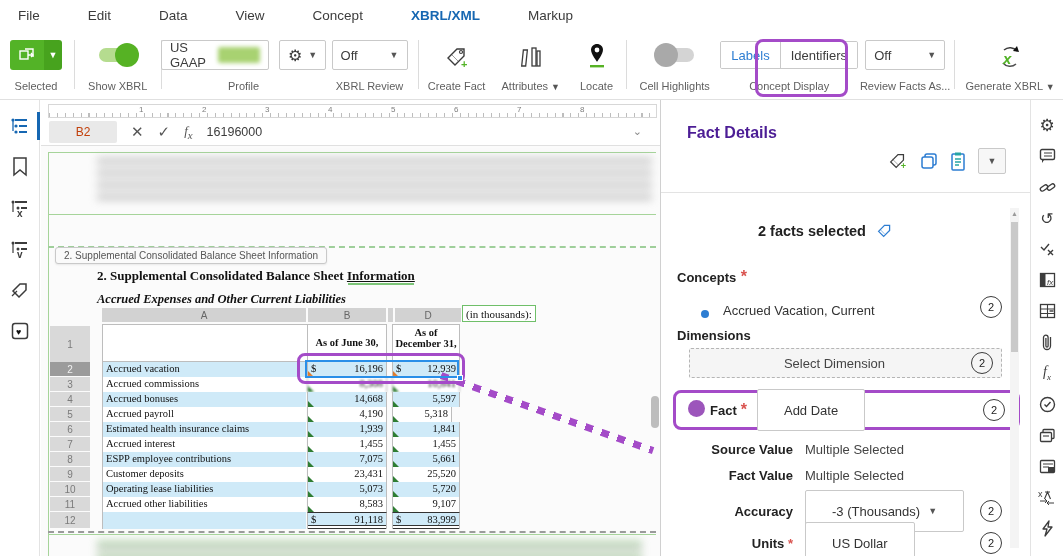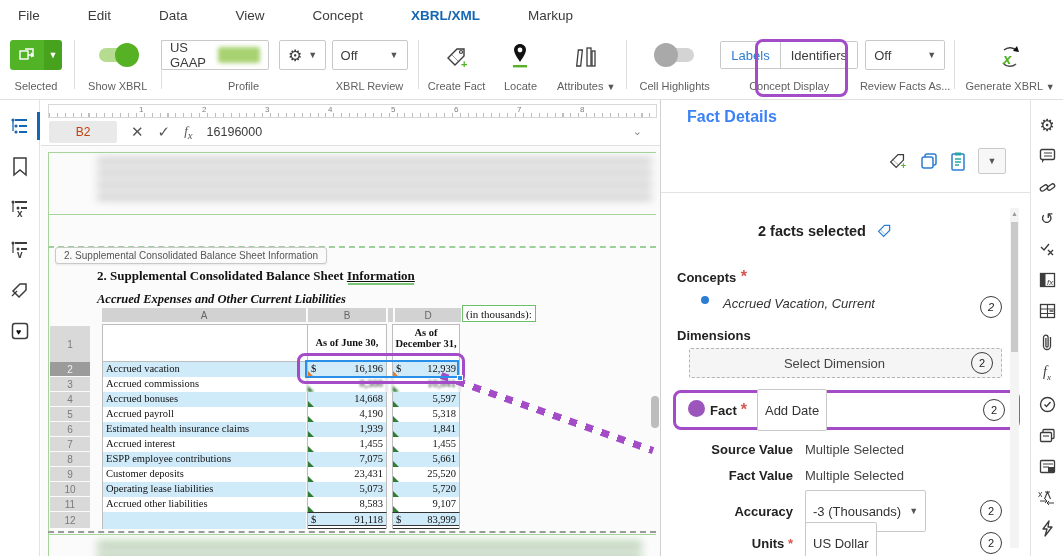--- a/index.html
+++ b/index.html
@@ -77,36 +77,36 @@
   .tri { position:absolute; left:0; bottom:0; width:0; height:0; border-bottom:6px solid #2e7d32; border-right:6px solid transparent; }
   .tri.orange { border-bottom-color:#e07b2a; }
   .selring { position:absolute; border:2px solid #2a8fe8; pointer-events:none; }
   .fillhandle { position:absolute; width:6px; height:6px; background:#2a8fe8; border:1px solid #fff; }
   .totcell { border-top:1px solid #333; }
   .dblu { box-shadow:0 -1px 0 #333 inset, 0 -3px 0 #fff inset, 0 -4px 0 #333 inset; filter:blur(.4px); }
   .pagebreak { position:absolute; left:7px; right:4px; border-top:2px dashed #9a9a9a; }
   .sb-thumb { position:absolute; width:8px; border-radius:4px; background:#bdbdbd; }
   
   .panel { position:absolute; left:660px; top:100px; right:33px; bottom:0; background:#fff; border-left:1px solid #d0d0d0; }
-  .panel-h1 { position:absolute; left:26px; top:8px; font-size:16px; font-weight:bold; color:#3b82f6; }
+  .panel-h1 { position:absolute; left:26px; top:24px; font-size:16px; font-weight:bold; color:#4c1d95; }
   .panel-icons { position:absolute; right:24px; top:48px; display:flex; align-items:center; gap:12px; }
   .pi-btn { cursor:pointer; display:flex; align-items:center; justify-content:center; }
   .pi-drop { width:28px; height:26px; border:1px solid #c9c9c9; background:#f7f7f7; border-radius:2px; font-size:9px; color:#555; }
   .panel-sep { position:absolute; left:0; right:0; top:92px; border-top:1px solid #e3e3e3; }
   .facts-sel { position:absolute; left:0; right:40px; top:122px; text-align:center; font-size:14.5px; font-weight:bold; color:#222; }
   .plabel { font-weight:bold; font-size:13px; color:#222; }
   .req { color:#d9534f; font-weight:bold; }
   .badge { width:22px; height:22px; border:1.5px solid #3c3c3c; border-radius:50%; display:flex; align-items:center; justify-content:center; font-size:11px; color:#222; flex:none;}
-  .concept-row { position:absolute; left:40px; right:28px; top:196px; display:flex; align-items:flex-start;font-style:italic; }
+  .concept-row { position:absolute; left:40px; right:28px; top:196px; display:flex; align-items:flex-end; }
   .bullet { width:8px; height:8px; border-radius:50%; background:#2d7dd2; margin-right:14px; flex:none;}
   .concept-name { font-size:13px; color:#333; flex:1; }
   .dim-box { position:absolute; left:28px; right:28px; top:248px; height:30px; border:1px dashed #b5b5b5; background:#f5f5f5; border-radius:2px; display:flex; align-items:center; padding:0 8px; cursor:pointer;}
   .dim-box .txt { flex:1; text-align:center; font-size:13px; color:#444; }
   .date-row { position:absolute; left:12px; right:10px; top:290px; height:40px; border:3px solid #a44bc8; border-radius:8px; background:#fff; display:flex; align-items:center; padding:0 12px 0 34px; }
-  .small-btn { border:1px solid #c9c9c9; background:#fff; border-radius:2px; height:42px; padding:0 7px; font-size:13px; color:#333; display:flex; align-items:center; cursor:pointer; }
+  .small-btn { border:1px solid #c9c9c9; background:#fff; border-radius:2px; height:42px; padding:0 26px; font-size:13px; color:#333; display:flex; align-items:center; cursor:pointer; }
   .kv { position:absolute; left:0; right:28px; display:flex; align-items:center; }
   .kv .k { width:132px; text-align:right; font-weight:bold; font-size:13px; color:#222; flex:none; }
   .kv .v { margin-left:12px; font-size:13px; color:#444; flex:1; display:flex; align-items:center;}
   .psb { position:absolute; right:11px; top:108px; width:9px; bottom:8px; background:#f4f4f4; }
   .psb .arr { position:absolute; top:2px; left:0; right:0; text-align:center; font-size:7px; color:#9a9a9a; }
   .psb .th { position:absolute; left:1px; width:7px; top:14px; height:130px; background:#c9c9c9; }
   
   .connector { position:absolute; height:7px; background:repeating-linear-gradient(90deg,#a44bc8 0 8px, transparent 8px 17px); transform-origin:0 50%; pointer-events:none;}
   .conn-dot { position:absolute; width:17px; height:17px; border-radius:50%; background:#9c55bb; pointer-events:none;}
   svg { display:block; }
@@ -173,39 +173,39 @@
       <div class="ticon">
         <svg width="26" height="26" viewBox="0 0 26 26">
             <path d="M4 14 L13 5 h7 v7 L11 21 Z" fill="none" stroke="#3c3c3c" stroke-width="1.4"></path>
             <circle cx="17" cy="8" r="1.5" fill="none" stroke="#3c3c3c" stroke-width="1.2"></circle>
             <path d="M7 10l7 7" stroke="#3c3c3c" stroke-width="1" opacity=".5"></path>
             <text x="17" y="24" font-size="11" font-weight="bold" fill="#53b327">+</text>
           </svg>
       </div>
       <div class="glabel">Create Fact</div>
     </div>
+    <div class="tgroup" style="width:80px;">
+      <div class="ticon">
+        <svg width="22" height="26" viewBox="0 0 22 26">
+            <rect x="4" y="6" width="4" height="16" fill="none" stroke="#3c3c3c" stroke-width="1.3" transform="skewX(-6)"></rect>
+            <rect x="12" y="4" width="4" height="18" fill="none" stroke="#3c3c3c" stroke-width="1.3"></rect>
+            <rect x="17" y="7" width="3" height="15" fill="none" stroke="#3c3c3c" stroke-width="1.3"></rect>
+          </svg>
+      </div>
+      <div class="glabel"><span>Attributes</span> <span class="caret-down">▼</span></div>
+    </div>
     <div class="tgroup" style="width:58px;">
       <div class="ticon">
         <svg width="18" height="28" viewBox="0 0 18 28">
             <path d="M9 2c3.3 0 6 2.6 6 5.8 0 4.4-6 12-6 12s-6-7.6-6-12C3 4.6 5.7 2 9 2z" fill="#111"></path>
             <circle cx="9" cy="8" r="2.4" fill="#fff"></circle>
             <rect x="2" y="23" width="14" height="2.4" fill="#56b224"></rect>
           </svg>
       </div>
       <div class="glabel">Locate</div>
-    </div>
-    <div class="tgroup" style="width:80px;">
-      <div class="ticon">
-        <svg width="22" height="26" viewBox="0 0 22 26">
-            <rect x="4" y="6" width="4" height="16" fill="none" stroke="#3c3c3c" stroke-width="1.3" transform="skewX(-6)"></rect>
-            <rect x="12" y="4" width="4" height="18" fill="none" stroke="#3c3c3c" stroke-width="1.3"></rect>
-            <rect x="17" y="7" width="3" height="15" fill="none" stroke="#3c3c3c" stroke-width="1.3"></rect>
-          </svg>
-      </div>
-      <div class="glabel"><span>Attributes</span> <span class="caret-down">▼</span></div>
     </div>
     <div class="tdivider"></div>
     <div class="tgroup" style="width:96px;">
       <div class="toggle off">
           <div class="knob"></div>
         </div>
       <div class="glabel">Cell Highlights</div>
     </div>
     <div class="tgroup" style="width:138px;">
       <div class="seg">
@@ -339,21 +339,21 @@
             <div class="tval" style="left: 290px; width: 68px; background: rgb(255, 255, 255); filter: blur(1.3px);">10,841<div class="tri"></div></div>
           </div>
           <div class="trow" style="top: 68px;">
             <div class="tlabel" style="background: rgb(207, 234, 248);">Accrued bonuses</div>
             <div class="tval" style="left: 205px; width: 80px; background: rgb(207, 234, 248);">14,668<div class="tri"></div></div>
             <div class="tval" style="left: 290px; width: 68px; background: rgb(207, 234, 248);">5,597<div class="tri"></div></div>
           </div>
           <div class="trow" style="top: 83px;">
             <div class="tlabel" style="background: rgb(255, 255, 255);">Accrued payroll</div>
             <div class="tval" style="left: 205px; width: 80px; background: rgb(255, 255, 255);">4,190<div class="tri"></div></div>
-            <div class="tval" style="left: 290px; width: 68px; background: rgb(255, 255, 255);">5,318<div class="tri"></div></div>
+            <div class="tval" style="left: 290px; width: 60px; background: rgb(255, 255, 255);">5,318<div class="tri"></div></div>
           </div>
           <div class="trow" style="top: 98px;">
             <div class="tlabel" style="background: rgb(207, 234, 248);">Estimated health insurance claims</div>
             <div class="tval" style="left: 205px; width: 80px; background: rgb(207, 234, 248);">1,939<div class="tri"></div></div>
             <div class="tval" style="left: 290px; width: 68px; background: rgb(207, 234, 248);">1,841<div class="tri"></div></div>
           </div>
           <div class="trow" style="top: 113px; padding-left: 44px;">
             <div class="tlabel" style="background: rgb(255, 255, 255);">Accrued interest</div>
             <div class="tval" style="left: 205px; width: 80px; background: rgb(255, 255, 255);">1,455<div class="tri"></div></div>
             <div class="tval" style="left: 290px; width: 68px; background: rgb(255, 255, 255);">1,455<div class="tri"></div></div>

